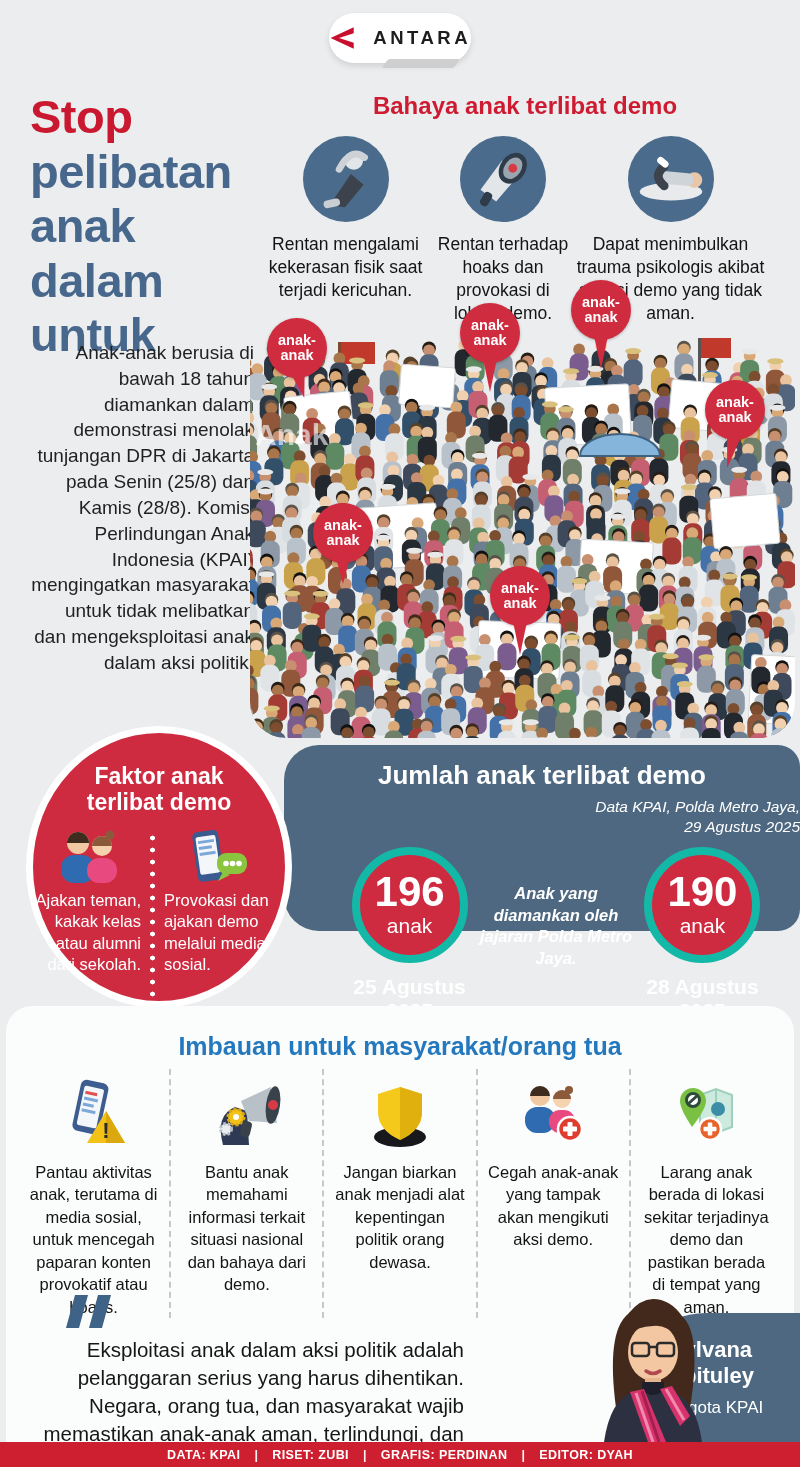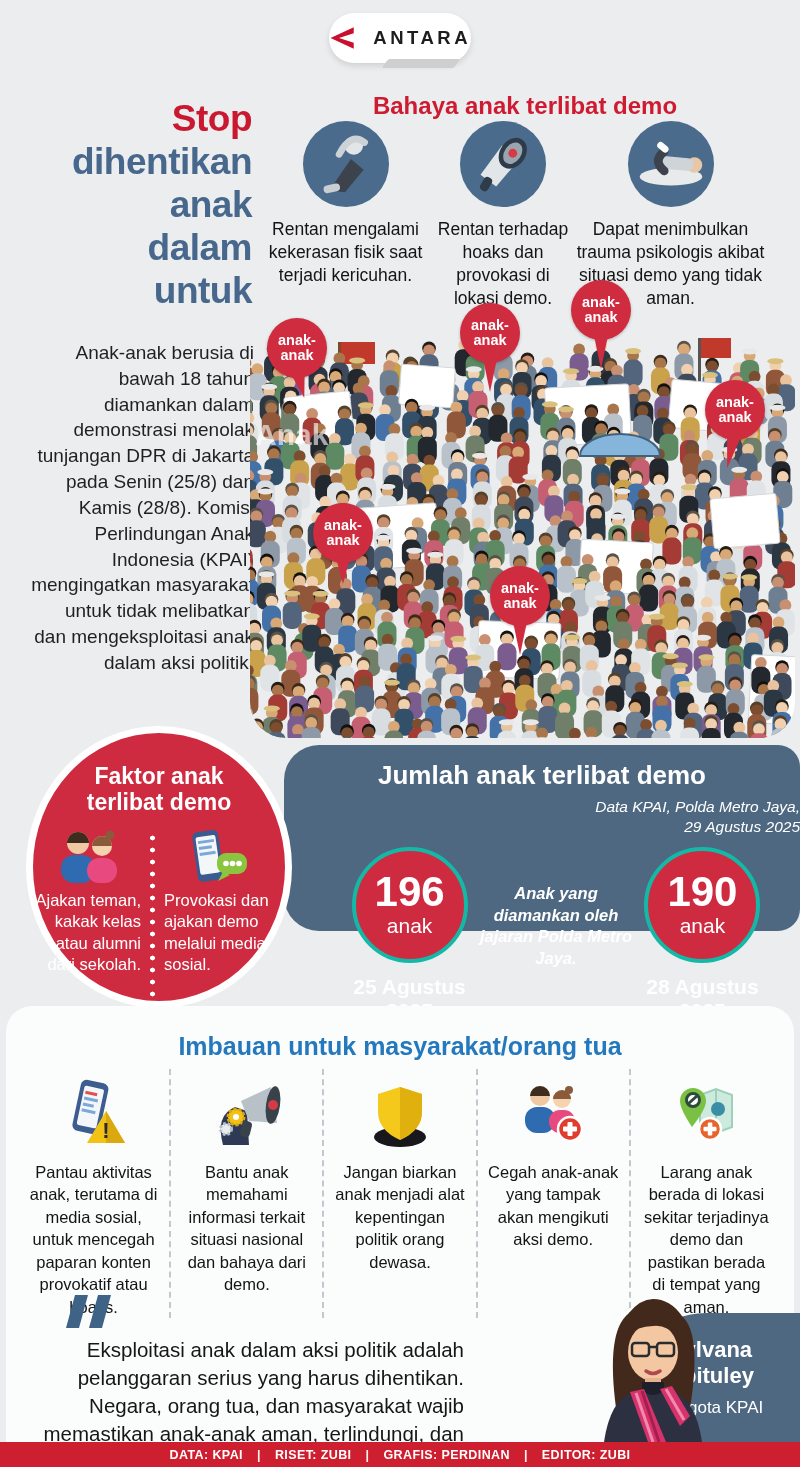--- a/index.html
+++ b/index.html
@@ -8,28 +8,28 @@
 
   
   .logo-pill{position:absolute;left:329px;top:13px;width:142px;height:50px;background:#fff;
              border-radius:26px;display:flex;align-items:center;justify-content:center;gap:18px;
              box-shadow:0 3px 6px rgba(0,0,0,.12);z-index:8;}
   .logo-pill::after{content:'';position:absolute;right:14px;bottom:-5px;width:72px;height:9px;
              background:#cfcfcf;transform:skewX(-35deg);z-index:-1;border-radius:2px;}
   .logo-text{font-size:18.5px;font-weight:700;letter-spacing:3.5px;color:#1d1d1f;}
 
   
-  .main-title{position:absolute;left:30px;top:98px;width:222px;text-align:right;
-              font-weight:700;font-size:37px;line-height:1.16;letter-spacing:-.5px;}
+  .main-title{position:absolute;left:30px;top:90px;width:222px;text-align:left;
+              font-weight:700;font-size:47px;line-height:1.16;letter-spacing:-.5px;}
   .t-red{color:#c9182f;}
   .t-blue{color:#47688c;}
 
   
   .bahaya{position:absolute;left:258px;top:92px;width:534px;}
-  .bahaya-heading{text-align:center;color:#cf1b31;font-size:24px;font-weight:700;}
+  .bahaya-heading{text-align:center;color:#cf1b31;font-size:24px;font-weight:700;margin-bottom:15px;}
   .bahaya-row{display:flex;gap:0;}
   .bahaya-col{text-align:center;}
   .bahaya-col.c1{width:175px;}.bahaya-col.c2{width:140px;}.bahaya-col.c3{width:195px;}
   .bahaya-icon{margin:0 auto;display:block;}
   .bahaya-text{font-size:17.5px;line-height:1.32;margin-top:10px;color:#141414;}
 
   
   .intro{position:absolute;left:28px;top:340px;width:226px;text-align:right;
          font-size:19px;line-height:1.36;color:#1f2022;}
 
@@ -66,21 +66,21 @@
   .faktor-text{font-size:16.5px;line-height:1.3;}
 
   
   .jumlah-panel{position:absolute;left:284px;top:745px;width:516px;height:186px;background:#4d6880;
                 border-radius:35px 22px 22px 35px;color:#fff;z-index:2;box-sizing:border-box;padding-top:15px;}
   .jumlah-heading{text-align:center;font-size:26px;font-weight:700;}
   .jumlah-source{text-align:right;font-style:italic;font-size:15.5px;line-height:1.3;margin-top:6px;}
   .stats-row{display:flex;justify-content:space-between;align-items:flex-start;padding:10px 34px 0 62px;}
   .stat{width:132px;text-align:center;}
   .stat-circle{width:116px;height:116px;margin:0 auto;border-radius:50%;background:#ce2b40;
-               border:4px solid #14b8a6;box-sizing:border-box;display:flex;flex-direction:column;
+               border:8px solid #14b8a6;box-sizing:border-box;display:flex;flex-direction:column;
                align-items:center;justify-content:center;}
   .stat-value{font-size:42px;font-weight:700;line-height:.95;}
   .stat-unit{font-size:21px;margin-top:2px;}
   .stat-date{font-size:21px;font-weight:700;line-height:1.15;margin-top:12px;}
   .jumlah-note{width:172px;text-align:center;font-style:italic;font-weight:700;
                font-size:16.5px;line-height:1.3;margin-top:36px;}
 
   
   .imbauan-card{position:absolute;left:6px;top:1006px;width:788px;height:461px;background:#fbfcfc;
                 border-radius:26px 26px 0 0;z-index:4;box-sizing:border-box;padding-top:26px;}
@@ -115,21 +115,21 @@
 
   <div class="logo-pill">
     <svg width="28" height="26" viewBox="0 0 34 30">
       <path d="M32 1 L2 15 L32 29 L32 21 L13 15 L32 9 Z" fill="#c8102e"></path>
     </svg>
     <span class="logo-text">ANTARA</span>
   </div>
 
   <div class="main-title">
     <div class="t-red">Stop</div>
-    <div class="t-blue">dihentikan</div>
+    <div class="t-blue">pelibatan</div>
     <div class="t-blue">anak</div>
     <div class="t-blue">dalam</div>
     <div class="t-blue">untuk</div>
   </div>
 
   <div class="bahaya">
     <div class="bahaya-heading">Bahaya anak terlibat demo</div>
     <div class="bahaya-row">
       <div class="bahaya-col c1">
         <svg class="bahaya-icon" width="88" height="88" viewBox="0 0 90 90">
@@ -1554,16 +1554,16 @@
     <path d="M108 103 L126 134" stroke="#f28ab0" stroke-width="3" fill="none"></path>
   </svg>
 
   <div class="footer-bar">
     <span>DATA: KPAI</span>
     <span class="pipe">|</span>
     <span>RISET: ZUBI</span>
     <span class="pipe">|</span>
     <span>GRAFIS: PERDINAN</span>
     <span class="pipe">|</span>
-    <span>EDITOR: ZUBI</span>
+    <span>EDITOR: DYAH</span>
   </div>
 
 </div>
 
 </body></html>

